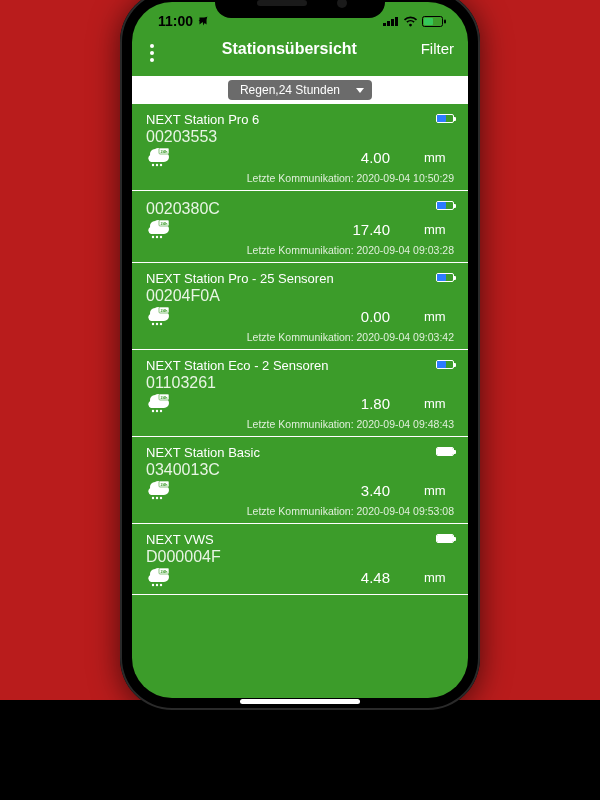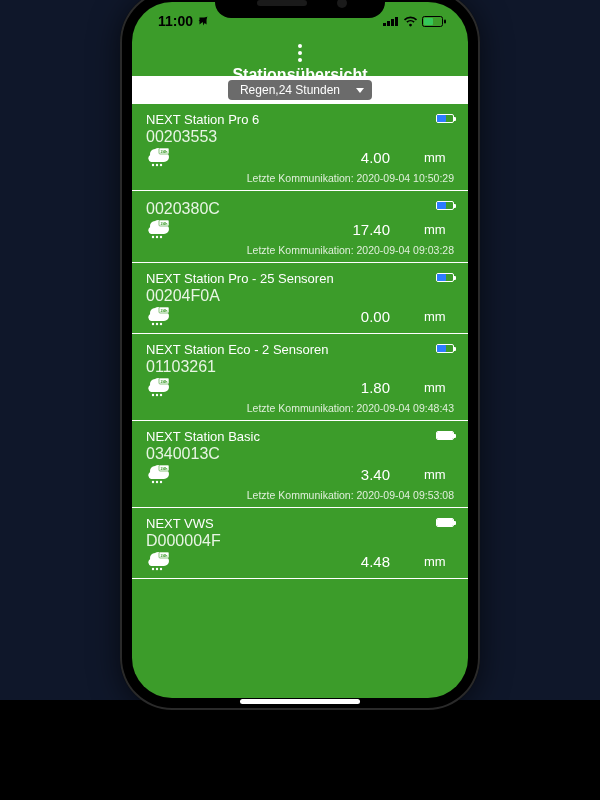--- a/index.html
+++ b/index.html
@@ -1,30 +1,30 @@
 <!DOCTYPE html>
 <html><head>
 <meta charset="utf-8">
 <style>
   * { margin:0; padding:0; box-sizing:border-box; font-family:-apple-system, Helvetica, Arial, sans-serif; }
   html,body { width:600px; height:800px; background:#000; }
-  .stage { width:600px; height:700px; display:flex; align-items:center; justify-content:center; background:#0f172a; }
+  .stage { width:600px; height:700px; display:flex; align-items:center; justify-content:center; background:#b91c1c; }
   .phone { width:360px; height:720px; background:#000; border-radius:52px; padding:12px; box-shadow:0 0 0 2px #2a2a2a inset, 0 4px 30px rgba(0,0,0,.6); position:relative; }
   .screen { width:100%; height:100%; background:#3c9c2a; border-radius:40px; overflow:hidden; position:relative; color:#fff; }
   .notch { position:absolute; top:0; left:50%; transform:translateX(-50%); width:170px; height:28px; background:#000; border-bottom-left-radius:16px; border-bottom-right-radius:16px; z-index:50; }
   .notch::before { content:""; position:absolute; left:42px; top:10px; width:50px; height:6px; background:#1a1a1a; border-radius:3px; }
   .notch::after { content:""; position:absolute; right:38px; top:8px; width:10px; height:10px; background:#1a1a1a; border-radius:50%; }
   .home-ind { position:absolute; bottom:6px; left:50%; transform:translateX(-50%); width:120px; height:5px; background:#fff; border-radius:3px; z-index:50; }
 
   .status-bar { height:38px; display:flex; align-items:center; justify-content:space-between; padding:0 22px 0 26px; font-size:14px; font-weight:600; color:#000; }
   .status-left { display:flex; align-items:center; gap:4px; }
   .status-right { display:flex; align-items:center; gap:4px; }
   .status-right svg { display:block; }
 
-  .navbar { height:36px; display:flex; align-items:center; justify-content:space-between; padding:0 14px;flex-direction:column; }
+  .navbar { height:36px; display:flex; align-items:flex-start; justify-content:space-between; padding:0 14px; }
   .nav-title { font-size:16px; font-weight:600; color:#fff; }
   .nav-filter { font-size:15px; color:#fff; }
   .nav-menu { display:flex; flex-direction:column; gap:3px; padding:4px; }
   .nav-menu span { width:4px; height:4px; background:#fff; border-radius:50%; display:block; }
 
   .white-strip { background:#fff; height:28px; display:flex; align-items:center; justify-content:center; }
   .dropdown { background:#6b6b6b; color:#fff; font-size:12px; padding:3px 8px 3px 12px; border-radius:4px; display:flex; align-items:center; gap:16px; }
   .chevron { width:0; height:0; border-left:4px solid transparent; border-right:4px solid transparent; border-top:5px solid #fff; }
 
   .list { height:calc(100% - 38px - 36px - 28px); overflow:hidden; }
@@ -156,20 +156,21 @@
                   <rect x="13" y="2" width="10" height="6" rx="1" fill="#fff" stroke="#3c9c2a" stroke-width="0.6"></rect>
                   <text x="18" y="6.6" font-size="4" text-anchor="middle" fill="#3c9c2a" font-weight="700">24h</text>
                   <circle cx="7" cy="19" r="1.2" fill="#fff"></circle>
                   <circle cx="11" cy="19" r="1.2" fill="#fff"></circle>
                   <circle cx="15" cy="19" r="1.2" fill="#fff"></circle>
                 </svg>
               </div>
               <div class="row-value">0.00</div>
               <div class="row-unit">mm</div>
             </div>
+            <div class="row-comm">Letzte Kommunikation: 2020-09-04 09:03:42</div>
           </div>
           <div class="row">
             <div class="batt">
               <div class="batt-body">
                 <div class="batt-fill" style="width:55%;background:#2d7bff"></div>
               </div>
             </div>
             <div class="row-title">NEXT Station Eco - 2 Sensoren</div>
             <div class="row-id">01103261</div>
             <div class="row-body">

